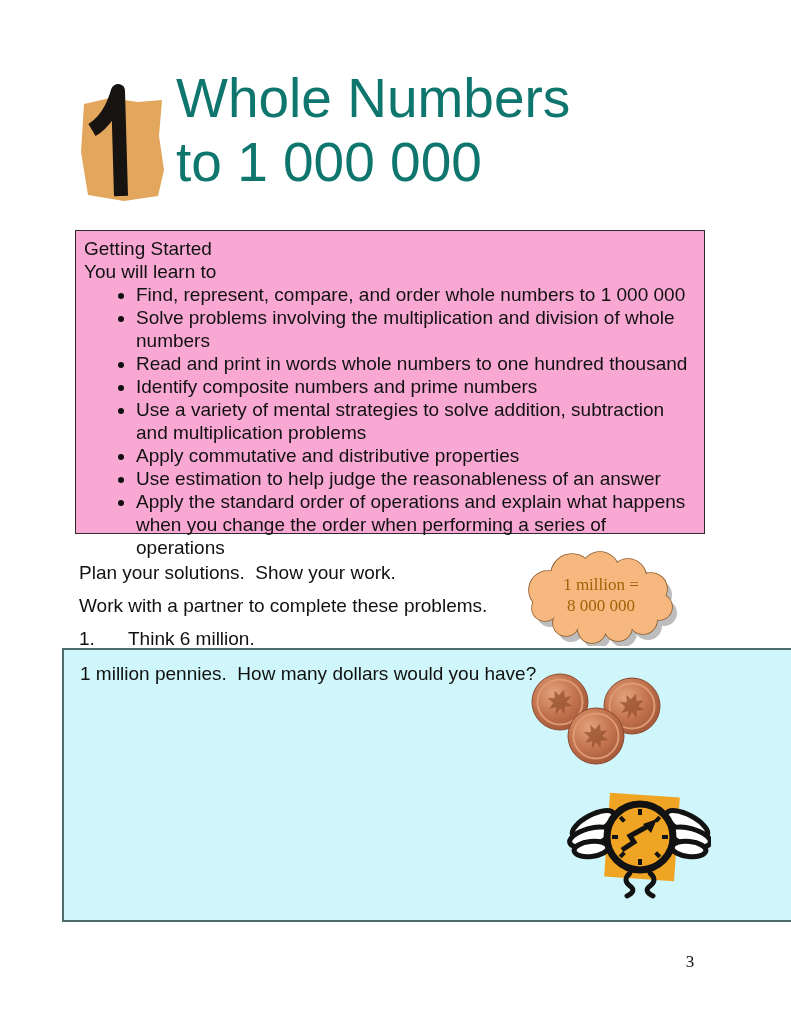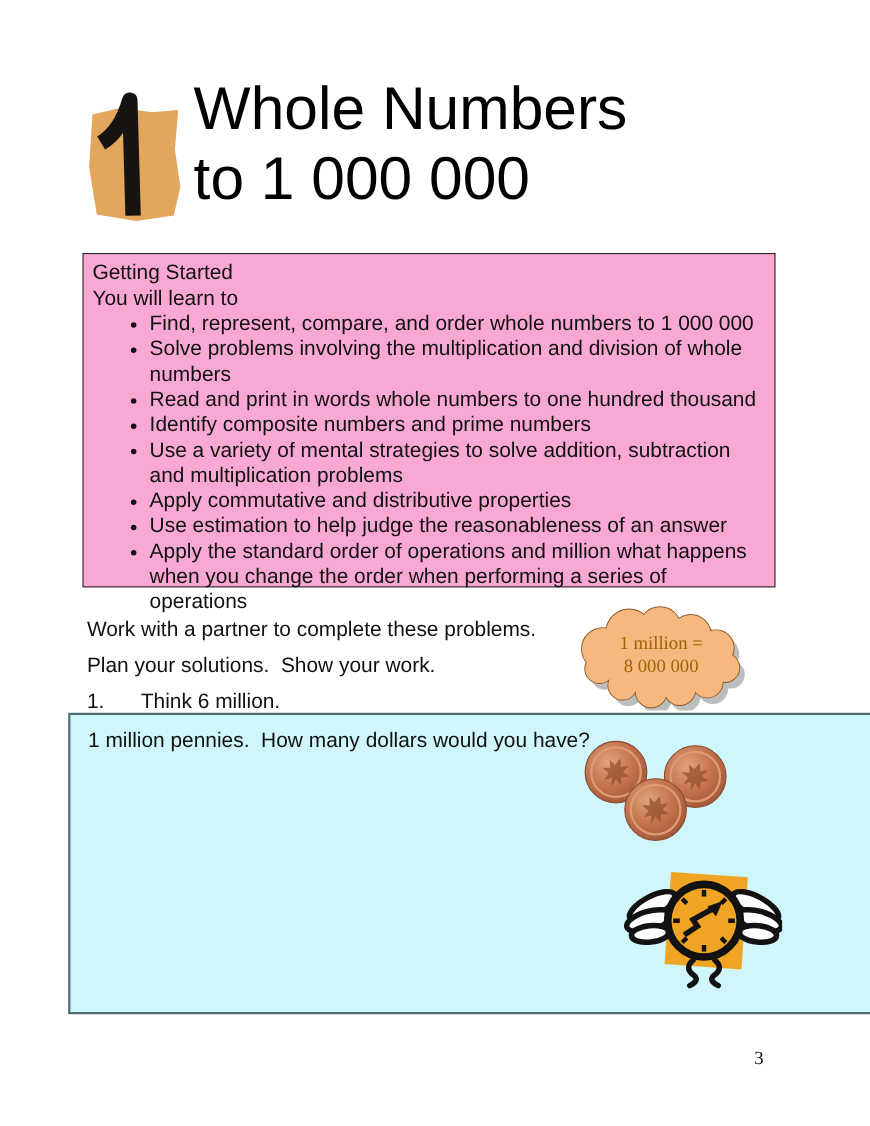--- a/index.html
+++ b/index.html
@@ -11,21 +11,21 @@
     color:#111;
     overflow:hidden;
   }
   [data-bind]{white-space:pre-wrap;}
 
   
   .chapter-header{position:absolute;left:0;top:0;width:791px;height:230px;}
   .chapter-badge{position:absolute;left:76px;top:78px;width:92px;height:126px;}
   .chapter-title{
     position:absolute;left:176px;top:66px;width:560px;
-    font-size:55px;line-height:64px;color:#000000;font-weight:400;
+    font-size:55px;line-height:64px;color:#0f766e;font-weight:400;
     margin:0;letter-spacing:0px;
   }
 
   
   .getting-started{
     position:absolute;left:75px;top:230px;width:630px;height:304px;
     background:#f9a8d4;border:1px solid #2b2b2b;box-sizing:border-box;
     padding:6px 10px 0 8px;
     font-size:19px;line-height:23px;
   }
@@ -86,27 +86,27 @@
     <p class="gs-heading" data-bind="getting_started.heading">Getting Started</p>
     <p class="gs-subheading" data-bind="getting_started.subheading">You will learn to</p>
     <ul class="gs-list">
       <li data-bind="getting_started.objectives.0">Find, represent, compare, and order whole numbers to 1 000 000</li>
       <li data-bind="getting_started.objectives.1">Solve problems involving the multiplication and division of whole numbers</li>
       <li data-bind="getting_started.objectives.2">Read and print in words whole numbers to one hundred thousand</li>
       <li data-bind="getting_started.objectives.3">Identify composite numbers and prime numbers</li>
       <li data-bind="getting_started.objectives.4">Use a variety of mental strategies to solve addition, subtraction and multiplication problems</li>
       <li data-bind="getting_started.objectives.5">Apply commutative and distributive properties</li>
       <li data-bind="getting_started.objectives.6">Use estimation to help judge the reasonableness of an answer</li>
-      <li data-bind="getting_started.objectives.7">Apply the standard order of operations and million what happens when you change the order when performing a series of operations</li>
+      <li data-bind="getting_started.objectives.7">Apply the standard order of operations and explain what happens when you change the order when performing a series of operations</li>
     </ul>
   </section>
 
   <section class="instructions">
+    <p data-bind="instructions.line2">Plan your solutions.  Show your work.</p>
     <p data-bind="instructions.line1">Work with a partner to complete these problems.</p>
-    <p data-bind="instructions.line2">Plan your solutions.  Show your work.</p>
     <p class="numbered-item">
       <span class="item-number" data-bind="instructions.item_number">1.</span>
       <span data-bind="instructions.item_text">Think 6 million.</span>
     </p>
   </section>
 
   <div class="cloud-callout">
     <svg width="178" height="100" viewBox="0 0 178 100" aria-hidden="true">
       <defs>
         <g id="cl">

